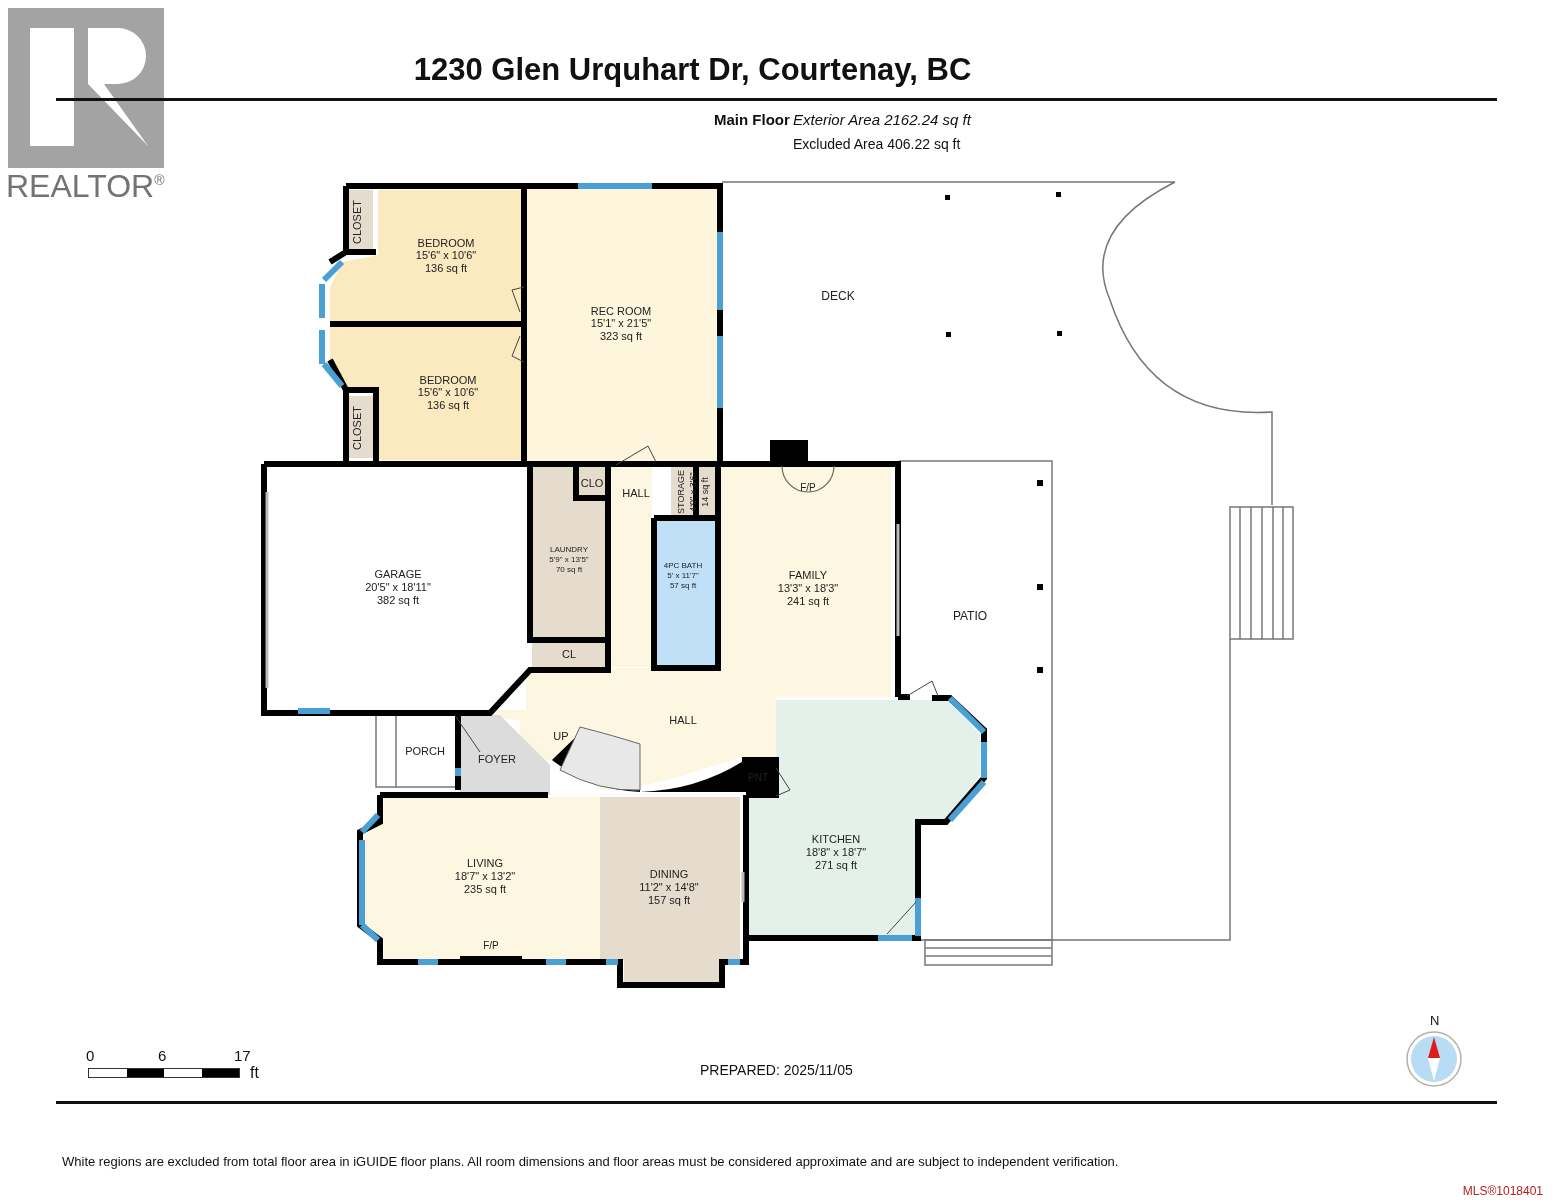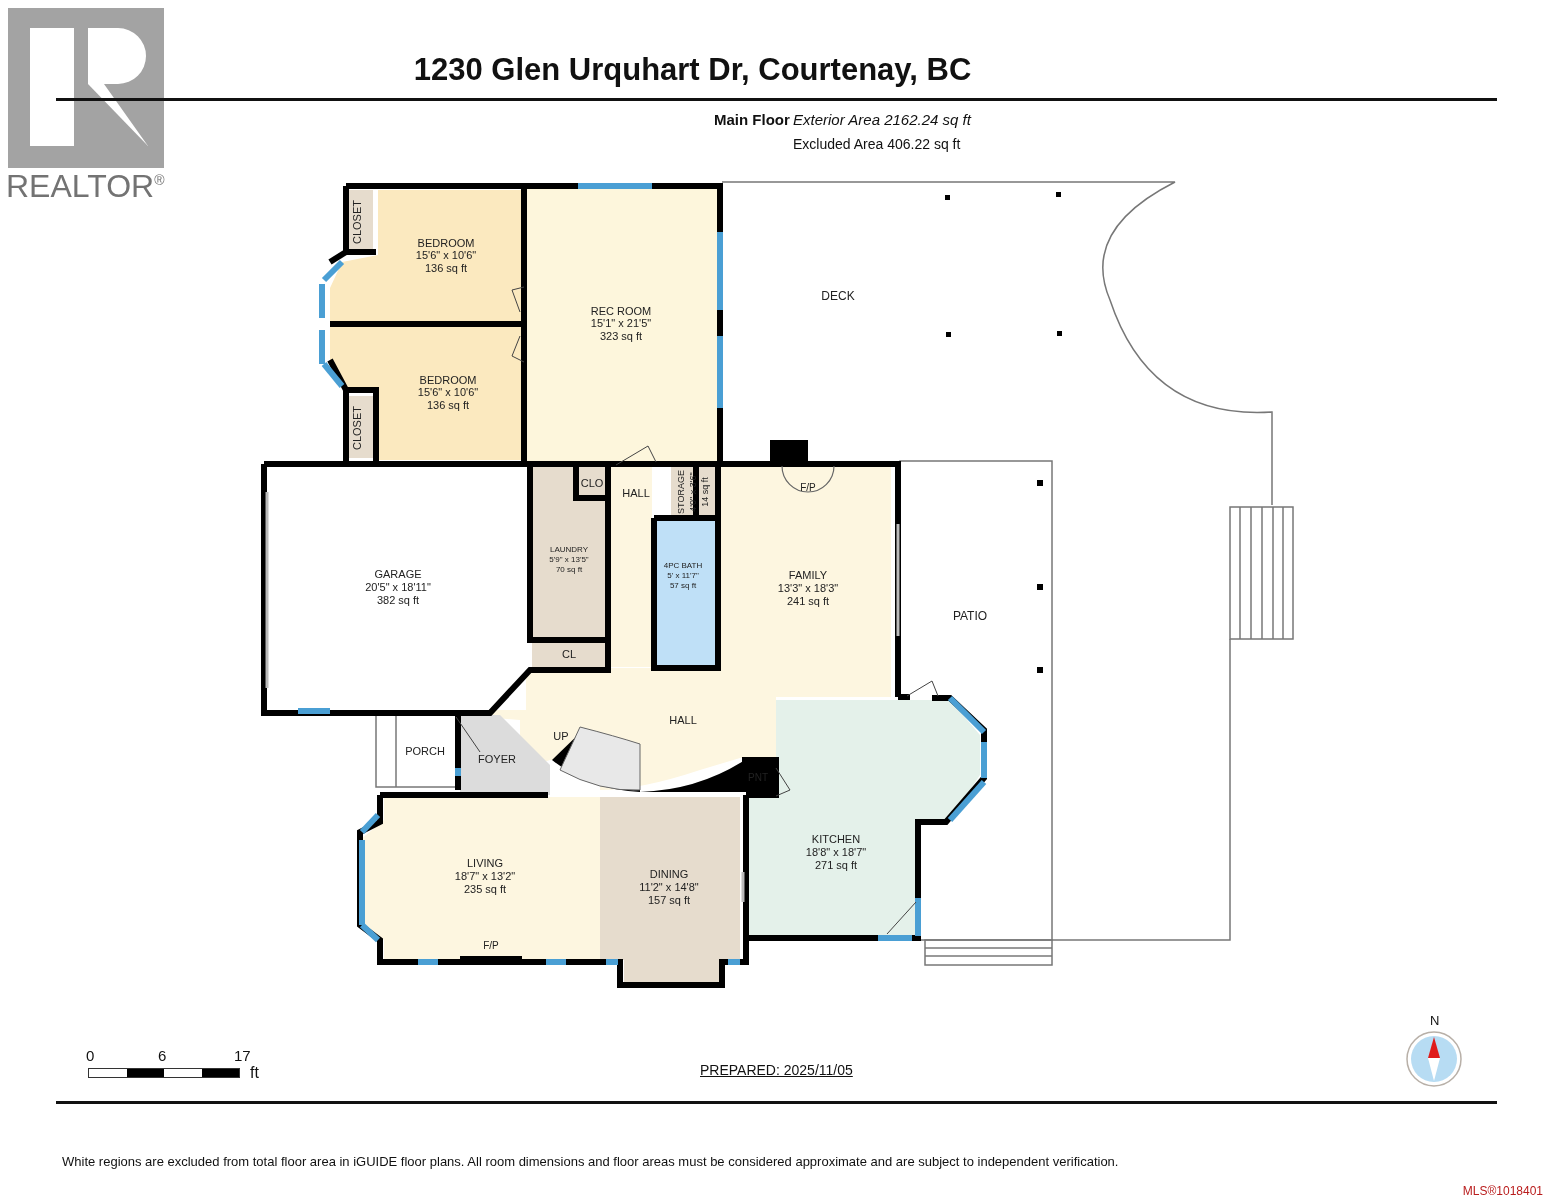--- a/index.html
+++ b/index.html
@@ -14,21 +14,21 @@
   #ext-area { left:793px; top:111px; font-size:15px;font-style:italic; }
   #excl-area { left:793px; top:136px; font-size:14px; }
   #plan { left:0; top:0; }
   .room-label { font-family:"Liberation Sans", sans-serif; fill:#222; text-anchor:middle; }
   #scale-0 { left:86px; top:1047px; font-size:15px; }
   #scale-6 { left:158px; top:1047px; font-size:15px; }
   #scale-12 { left:234px; top:1047px; font-size:15px; }
   #scale-bar { left:88px; top:1068px; width:150px; height:8px; border:1px solid #333; display:flex; }
   #scale-bar div { flex:1; height:100%; }
   #scale-unit { left:250px; top:1064px; font-size:16px; }
-  #prepared { left:700px; top:1062px; font-size:14px;text-decoration:underline; }
+  #prepared { left:700px; top:1062px; font-size:14px; }
   #compass { left:1405px; top:1030px; width:58px; height:58px; }
   #compass-n { left:1430px; top:1013px; font-size:13px; }
   #bottom-rule { left:56px; top:1101px; width:1441px; height:3px; background:#111; }
   #disclaimer { left:62px; top:1154px; font-size:13px; }
   #mls { right:10px; top:1184px; font-size:12px; color:#b91c1c; }
 </style>
 </head>
 <body>
 
 <div id="logo" class="abs">

